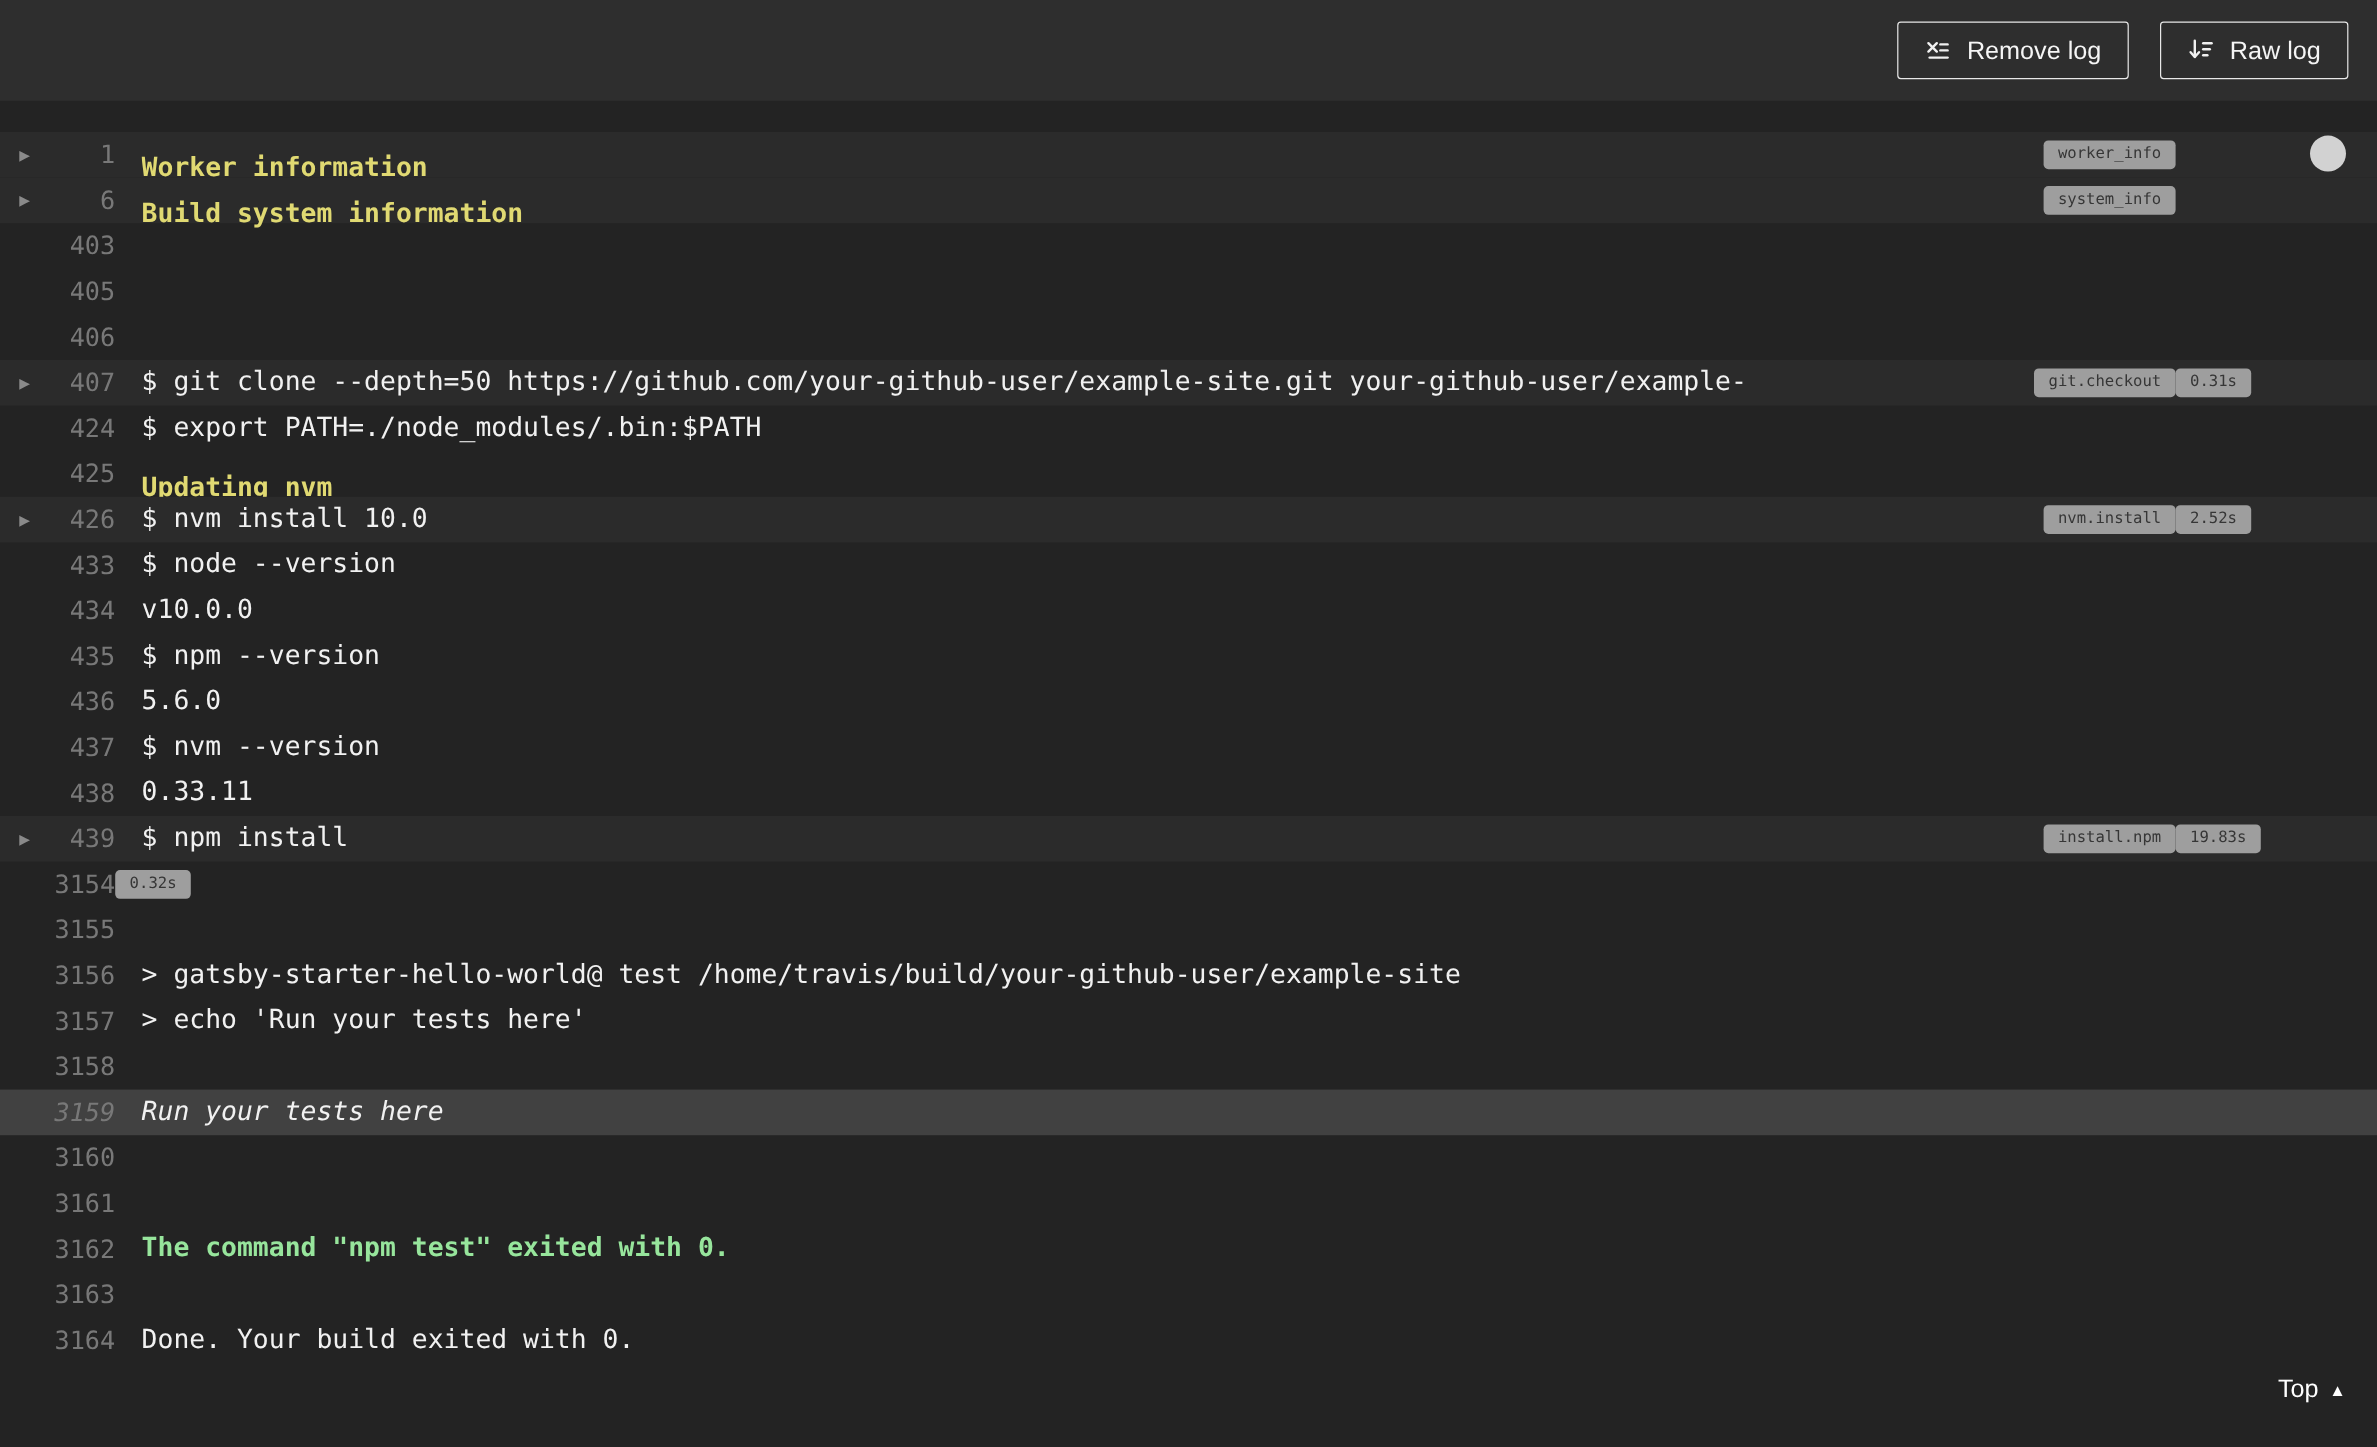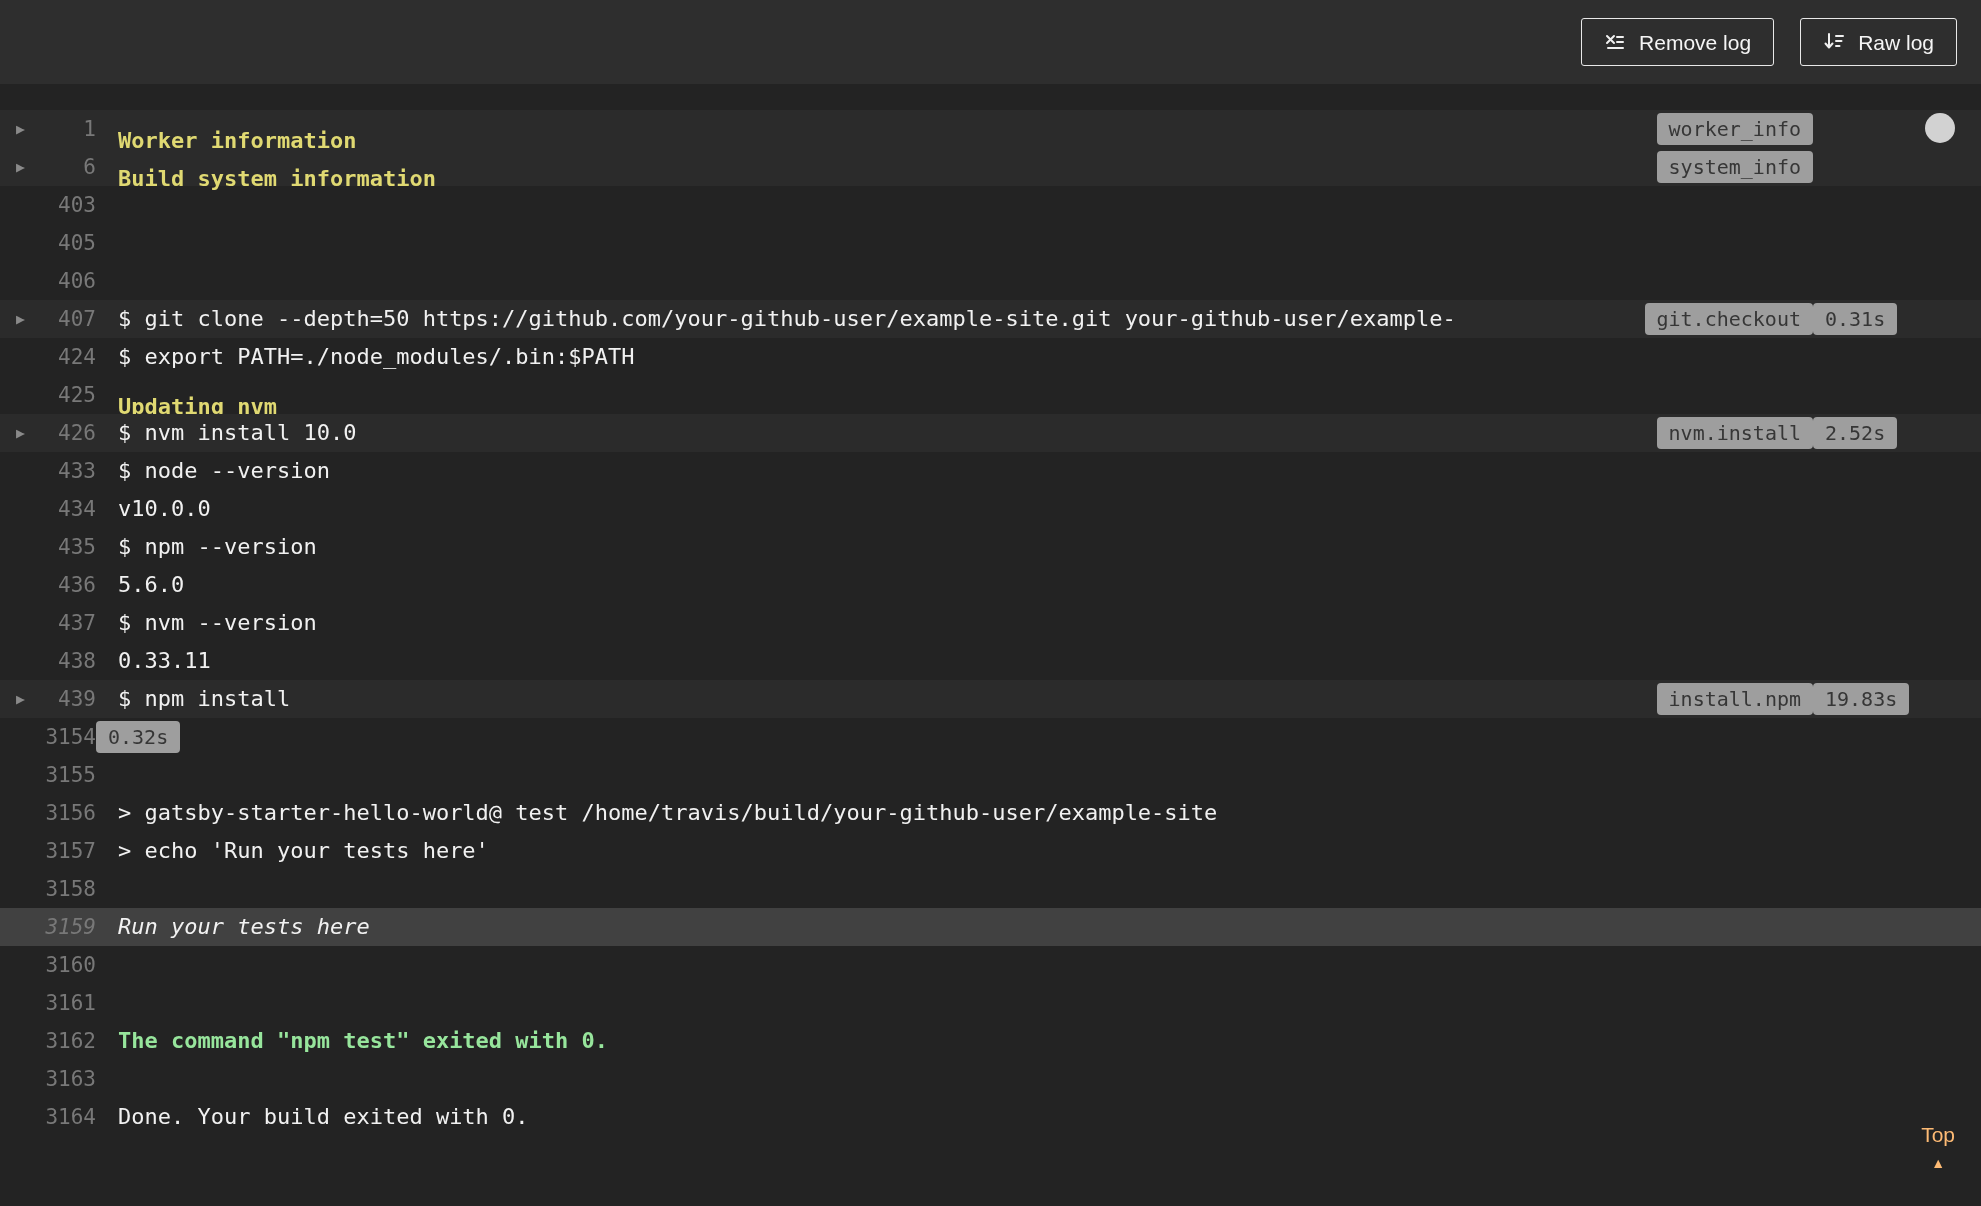--- a/index.html
+++ b/index.html
@@ -71,49 +71,48 @@
     color:var(--text,#f1f1f1);
     min-width:0;
   }
   .line-text.yellow { color:var(--yellow,#e0d972); font-weight:bold;margin-top:23px; }
   .line-text.green  { color:var(--green,#97e59c);  font-weight:bold; }
   .badge {
     background:var(--badge_bg,#9e9e9e);
     color:var(--badge_text,#363636);
     border-radius:4px;
     padding:4px 12px;
-    font-size:20px;
+    font-size:13px;
     line-height:1.2;
     white-space:nowrap;
     font-family:"DejaVu Sans Mono",monospace;
   }
   .badges { flex:none; display:flex; justify-content:flex-end; }
   .times  { flex:none; width:144px; margin-right:24px; display:flex; justify-content:flex-start; }
   .scroll-dot {
     position:absolute;
     top:113px;
     right:26px;
     width:30px;
     height:30px;
     border-radius:50%;
     background:#d2d2d2;
     cursor:pointer;
   }
   .top-link {
     position:absolute;
     right:26px;
     bottom:4px;
-    color:#fdba74;
+    color:#ffffff;
     font-family:"Liberation Sans",sans-serif;
     font-size:21px;
     display:flex;
     gap:9px;
     align-items:center;
     cursor:pointer;
-    flex-direction:column;
   }
   .top-link .caret { font-size:14px; line-height:1; }
 </style>
 </head>
 <body>
 
 <div class="topbar">
   <button class="btn">
     <span>
       <svg width="22" height="22" viewBox="0 0 22 22" fill="none" stroke="#f0f0f0" stroke-width="2" stroke-linecap="round">

